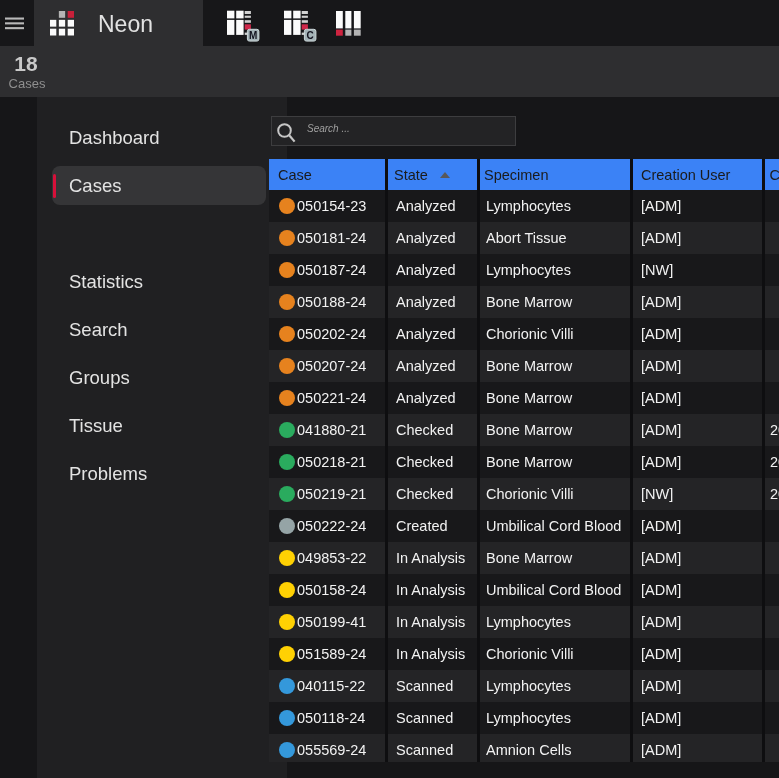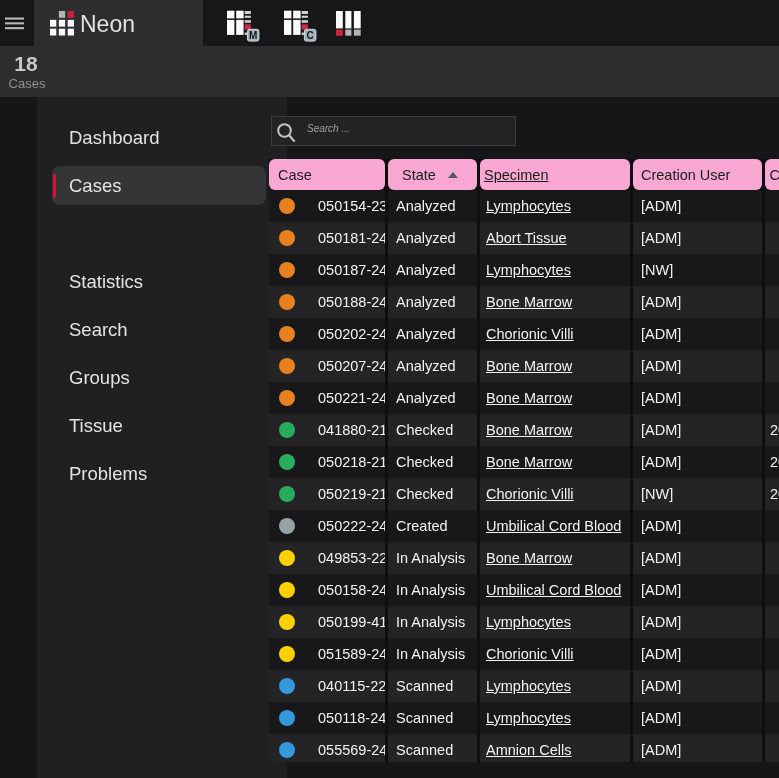--- a/index.html
+++ b/index.html
@@ -1,47 +1,47 @@
 <!DOCTYPE html>
 <html><head><meta charset="utf-8"><style>
 * { margin:0; padding:0; box-sizing:border-box; }
 html,body { width:779px; height:778px; background:#161618; overflow:hidden;
   font-family:"Liberation Sans", sans-serif; }
 .abs { position:absolute; }
 
 #topbar { position:absolute; left:0; top:0; width:779px; height:46px; background:#171719; }
 #tab { position:absolute; left:34px; top:0; width:169px; height:46px; background:#2e2e30; }
-#neontxt { position:absolute; left:46px; top:11px; font-size:23px; color:#e2e2e2; }
+#neontxt { position:absolute; left:64px; top:11px; font-size:23px; color:#e2e2e2; }
 
 #strip { position:absolute; left:0; top:46px; width:779px; height:51px; background:#2e2e30;padding-left:40px; }
 #n18 { position:absolute; left:0px; top:5.5px; width:52px; text-align:center; font-size:21px; font-weight:bold; color:#c9c9c9; }
 #n18c { position:absolute; left:1px; top:30px; width:52px; text-align:center; font-size:13px; color:#8f8f8f; }
 
 #side { position:absolute; left:0; top:97px; width:250px; height:681px; background:#202022;margin-left:37px; }
 .mi { position:absolute; left:15px; width:214px; height:39px; line-height:39px;
   padding-left:17px; font-size:18.5px; color:#e3e3e3; border-radius:8px; }
 .mi.sel { background:#353537; }
 .bar { position:absolute; left:1px; top:8px; width:3px; height:24px; background:#d8103a; border-radius:2px; }
 
 #search { position:absolute; left:271px; top:116px; width:245px; height:30px;
   background:#232325; border:1px solid #3d3d3f; }
 #ph { position:absolute; left:35px; top:6px; font-size:10px; font-style:italic; color:#a0a0a0; }
 
 #tbl { position:absolute; left:269px; top:159px; width:510px; height:603px; overflow:hidden; background:#0e0e10; }
 .tr { display:grid; grid-template-columns:116px 89px 150px 129px 200px; column-gap:3px; height:32px; }
 #hdr { height:31px; }
-#hdr .td { background:#f9a8d4; color:#1b1b1b;border-radius:6px; }
+#hdr .td { background:#3b82f6; color:#1b1b1b; }
 .td { display:flex; align-items:center; padding-left:8px; font-size:14.5px; color:#f2f2f2;
   white-space:nowrap; overflow:hidden; }
 .odd .td { background:#18181a; }
 .even .td { background:#242426; }
 .c5 { padding-left:5px; }
-.tr .td:nth-child(3) { padding-left:6px;text-decoration:underline; }
+.tr .td:nth-child(3) { padding-left:6px; }
 .dot { width:16px; height:16px; border-radius:50%; flex:0 0 16px; margin-left:2px; }
-.cn { margin-left:23px; }
+.cn { margin-left:2px; }
 #arrow { width:0; height:0; border-left:5.5px solid transparent; border-right:5.5px solid transparent;
   border-bottom:6px solid #58585a; margin-left:12px; }
 </style></head>
 <body>
 <div id="topbar">
   <svg class="abs" style="left:5px;top:17px" width="20" height="13">
     <rect x="0" y="0.5" width="19" height="2.1" fill="#b9b9b9"></rect>
     <rect x="0" y="5.3" width="19" height="2.1" fill="#b9b9b9"></rect>
     <rect x="0" y="10.1" width="19" height="2.1" fill="#b9b9b9"></rect>
   </svg>
@@ -109,21 +109,21 @@
 <div id="search">
   <svg class="abs" style="left:5px;top:5px" width="22" height="22" viewBox="0 0 22 22">
     <circle cx="7.5" cy="8.5" r="6.3" fill="none" stroke="#c6c6c6" stroke-width="2"></circle>
     <line x1="12.2" y1="13.2" x2="17.6" y2="19.6" stroke="#c6c6c6" stroke-width="2.2"></line>
   </svg>
   <div id="ph">Search ...</div>
 </div>
 <div id="tbl">
   <div class="tr" id="hdr">
     <div class="td" style="padding-left:9px">Case</div>
-    <div class="td" style="padding-left:14px">State<span id="arrow"></span></div>
+    <div class="td" style="padding-left:6px">State<span id="arrow"></span></div>
     <div class="td" style="padding-left:4px">Specimen</div>
     <div class="td" style="">Creation User</div>
     <div class="td" style="padding-left:4.5px">Creation Date</div>
   </div>
 <div class="tr odd">
       <div class="td c1">
         <span class="dot" style="background:#e6821e"></span>
         <span class="cn">050154-23</span>
       </div>
       <div class="td">Analyzed</div>

